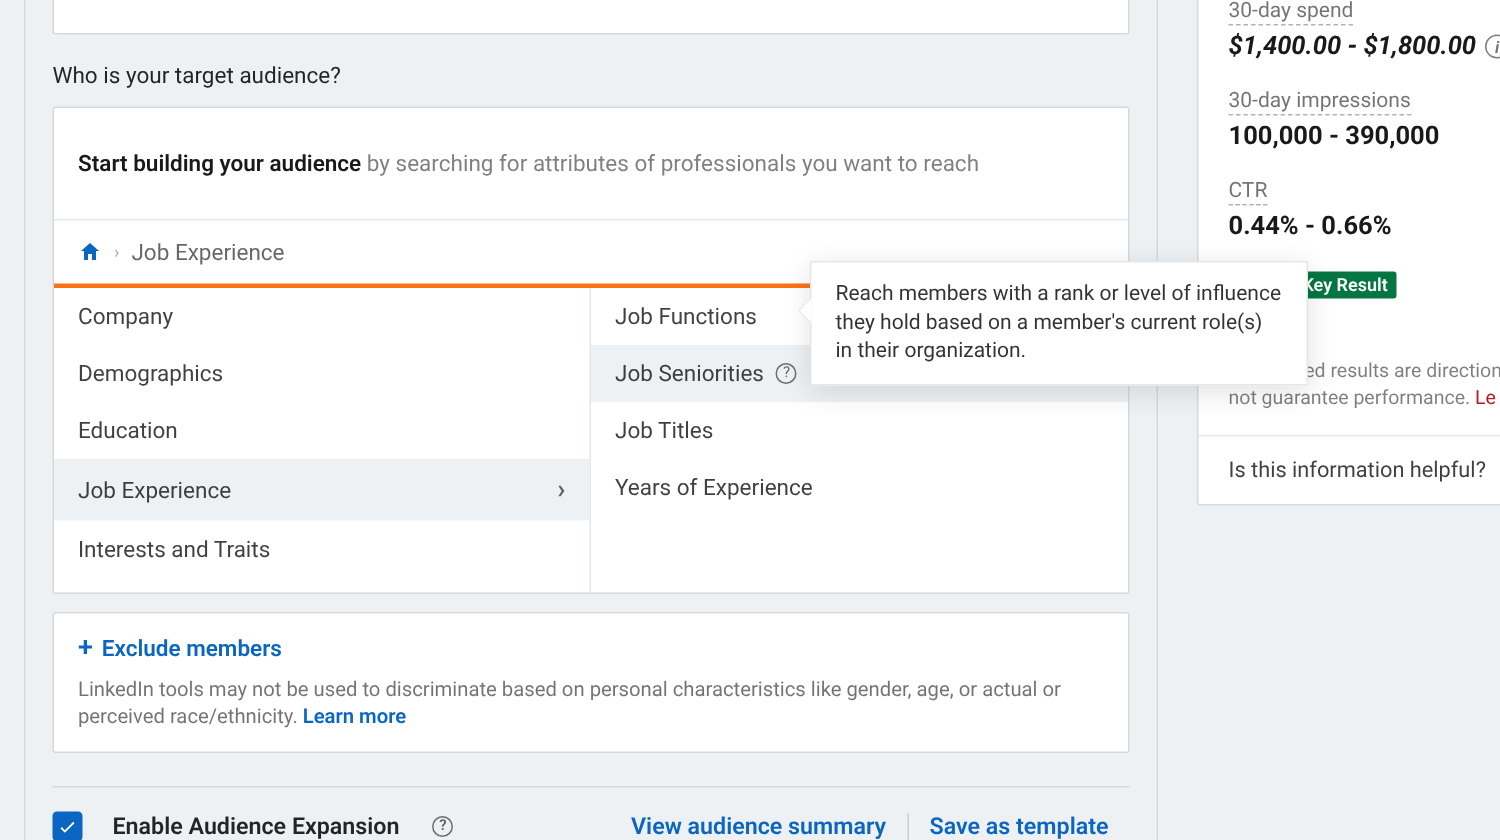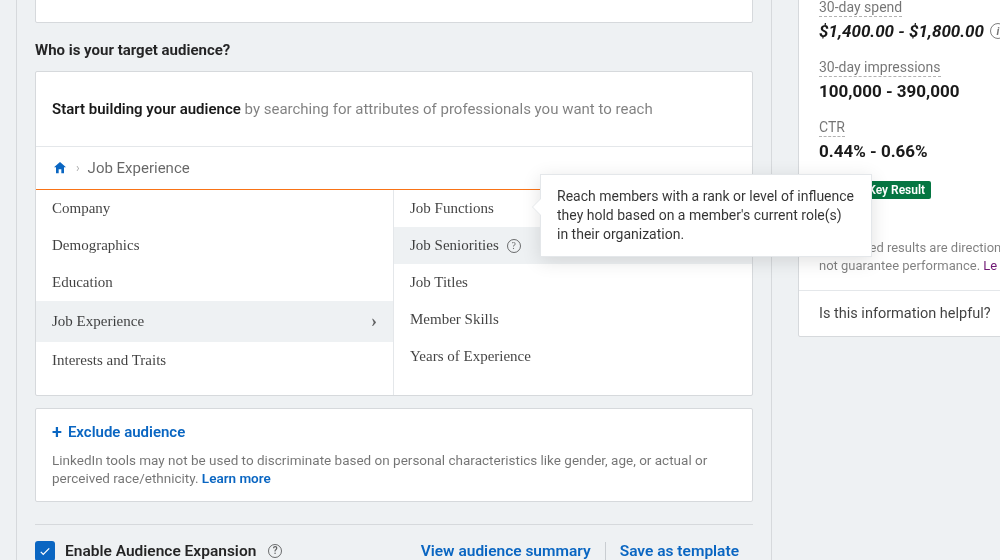--- a/index.html
+++ b/index.html
@@ -27,21 +27,21 @@
     background: #fff;
     border: 1px solid #d6d9dc;
     border-radius: 2px;
   }
   .top-stub {
     height: 34px;
     margin-bottom: 18px;
   }
   .heading {
     font-size: 15px;
-    font-weight: 700;
+    font-weight: 400;
     margin-bottom: 12px;
     color: rgba(0,0,0,0.85);
   }
   .audience-card { }
   .search-row {
     padding: 28px 16px;
     font-size: 15px;
     border-bottom: 1px solid #e4e7ea;
   }
   .search-row b { font-weight:600; color: rgba(0,0,0,0.9);}
@@ -54,23 +54,22 @@
     font-size:15px;
     color: rgba(0,0,0,0.6);
   }
   .home-icon {
     width: 16px; height: 16px;
     fill: #0a66c2;
   }
   .chev-small { color: rgba(0,0,0,0.35); font-size:12px;}
   .two-col {
     display:flex;
-    border-top:1px solid #f97316;
+    border-top:3px solid #f97316;
     min-height: 206px;
-    font-family: Liberation Serif, serif;
   }
   .col-left {
     width: 50%;
     border-right:1px solid #e4e7ea;
     padding:0;
   }
   .col-right {
     width: 50%;
     padding:0;
     position: relative;
@@ -161,21 +160,21 @@
     margin-top:22px;
     padding-top:16px;
     border-top:1px solid #d6d9dc;
     display:flex;
     align-items:center;
     justify-content:space-between;
   }
   .checkbox-wrap {
     display:flex;
     align-items:center;
-    gap:10px;
+    gap:20px;
     font-size:15.5px;
     font-weight:600;
     color: rgba(0,0,0,0.85);
   }
   .checkbox {
     width:20px;height:20px;
     background:#0a66c2;
     border-radius:3px;
     display:flex;
     align-items:center;
@@ -241,21 +240,21 @@
     border-radius:2px;
     white-space: nowrap;
     margin-top:2px;
   }
   .disclaimer-right {
     font-size:13px;
     color: rgba(0,0,0,0.5);
     line-height:1.35;
     margin-top:6px;
   }
-  .disclaimer-right a { color:#701a75; text-decoration:none;}
+  .disclaimer-right a { color:#b91c1c; text-decoration:none;}
   .helpful-row {
     margin-top:16px;
     border-top:1px solid #e4e7ea;
     padding:14px 0;
     font-size:14.5px;
     color: rgba(0,0,0,0.75);
     display:flex;
     align-items:center;
     gap:10px;
     margin-left:-20px;
@@ -319,33 +318,30 @@
         <div class="menu-item highlight">
           <span style="display:flex;align-items:center;">
             <span>Job Seniorities</span>
             <span class="help-icon">?</span>
           </span>
         </div>
         <div class="menu-item">
             <span>Job Titles</span>
           </div>
         <div class="menu-item">
-            <span>Member Skills</span>
-          </div>
-        <div class="menu-item">
             <span>Years of Experience</span>
           </div>
       </div>
     </div>
   </div>
 
   <div class="inner-box exclude-card">
     <div class="exclude-link">
       <span class="plus-icon">+</span>
-      <span>Exclude audience</span>
+      <span>Exclude members</span>
     </div>
     <div class="disclaimer">
       <span>LinkedIn tools may not be used to discriminate based on personal characteristics like gender, age, or actual or perceived race/ethnicity. </span><a href="#">Learn more</a>
     </div>
   </div>
 
   <div class="footer-row">
     <div class="checkbox-wrap">
       <div class="checkbox">
         <svg viewBox="0 0 24 24">

